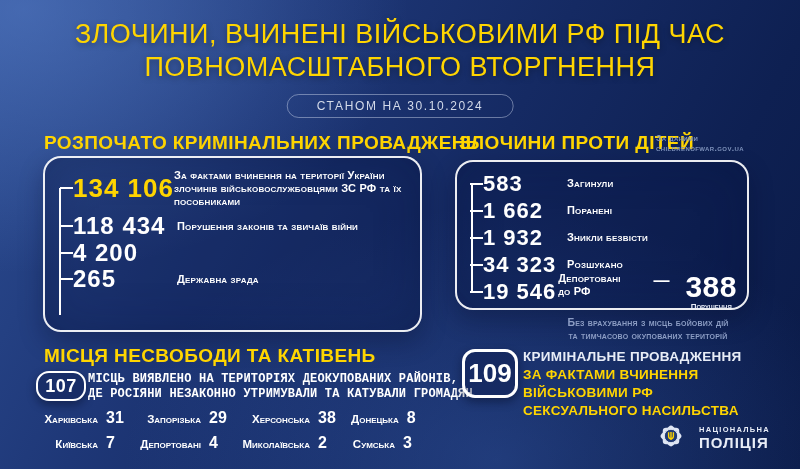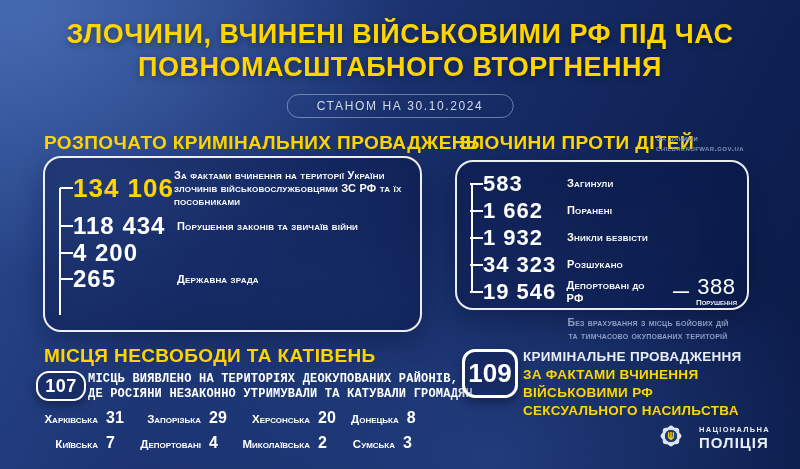--- a/index.html
+++ b/index.html
@@ -7,21 +7,21 @@
     position:relative;width:800px;height:469px;overflow:hidden;
     font-family:"Liberation Sans","DejaVu Sans",sans-serif;
     color:#fff;
     background:
       radial-gradient(620px 420px at 62% 98%, rgba(64,106,190,0.35), rgba(64,106,190,0) 60%),
       radial-gradient(700px 480px at 3% 2%, rgba(95,135,210,0.50), rgba(95,135,210,0) 55%),
       linear-gradient(118deg,#2c4c91 0%,#1e3777 30%,#152a63 55%,#0e2052 78%,#0a1a47 100%);
   }
   .accent{color:#FFD500;}
   .title{position:absolute;top:18px;left:0;right:0;text-align:center;
-    color:#FFD500;font-weight:bold;font-size:27px;line-height:33px;letter-spacing:.5px;
+    color:#FFD500;font-weight:normal;font-size:27px;line-height:33px;letter-spacing:.5px;
     text-shadow:0 2px 6px rgba(0,0,0,.35);}
   .pill{position:absolute;top:94px;left:50%;transform:translateX(-50%);
     border:1px solid rgba(210,220,240,.45);border-radius:15px;padding:4px 29px;
     color:#d3dae9;font-size:12px;letter-spacing:1.6px;white-space:nowrap;}
   .sec-h{position:absolute;color:#FFD500;font-weight:bold;font-size:19px;letter-spacing:.4px;white-space:nowrap;}
   .h1{left:44px;top:132px;}
   .h2{left:459px;top:132px;}
   .h3{left:44px;top:345px;}
   .src{position:absolute;left:656px;top:133px;color:#7f93bd;font-size:8.5px;line-height:10px;
     font-variant:small-caps;font-weight:bold;letter-spacing:.4px;}
@@ -40,24 +40,24 @@
   .box1 .r1{height:48px;}.box1 .r2{height:28px;}.box1 .r3{height:36px;}
   .box1 .r4{height:26px;}.box1 .r5{height:26px;}
   .box2 .row{height:27px;}
   .num{position:relative;font-weight:bold;letter-spacing:1px;white-space:nowrap;}
   .num::before{content:"";position:absolute;left:-13px;top:50%;margin-top:-1px;width:13px;height:2px;background:#fff;}
   .box1 .num{width:104px;font-size:24px;}
   .box1 .r1 .num{font-size:26px;color:#FFD500;}
   .box2 .num{width:84px;font-size:22px;}
   .lbl{font-variant:small-caps;font-weight:bold;font-size:11px;line-height:13px;
     letter-spacing:.2px;color:#fff;max-width:240px;}
-  .dep{display:flex;align-items:center;}
+  .dep{display:flex;gap:9px;}
   .dash{margin:0 7px 0 9px;font-weight:bold;color:#fff;}
   .ret{display:flex;flex-direction:column;align-items:center;line-height:1;}
-  .ret .rv{font-size:22px;font-weight:normal;letter-spacing:.5px;}
+  .ret .rv{font-size:30px;font-weight:bold;letter-spacing:.5px;}
   .ret .rl{font-variant:small-caps;font-weight:bold;font-size:8px;color:#e8edf7;margin-top:1px;}
   .note{position:absolute;left:548px;top:316px;width:200px;text-align:center;
     color:#8c9dc4;font-variant:small-caps;font-weight:bold;font-size:10.5px;line-height:13px;letter-spacing:.2px;}
   .badge{position:absolute;display:flex;align-items:center;justify-content:center;
     border:2.5px solid #fff;background:rgba(11,24,70,.35);font-weight:bold;
     box-shadow:0 4px 10px rgba(5,10,35,.45);margin-left:6px;}
   .badge107{left:30px;top:371px;width:46px;height:26px;border-radius:13px;font-size:18px;letter-spacing:.5px;}
   .badge109{left:456px;top:349px;width:50px;height:43px;border-width:3px;border-radius:13px;font-size:26px;}
   .det-desc{position:absolute;left:88px;top:372px;color:#fff;font-weight:bold;
     font-size:12px;line-height:15px;letter-spacing:.2px;white-space:nowrap;font-family:Liberation Mono, monospace;}
@@ -159,21 +159,21 @@
     <div class="rg">
       <span class="rname">Харківська</span>
       <span class="rnum">31</span>
     </div>
     <div class="rg">
       <span class="rname">Запорізька</span>
       <span class="rnum">29</span>
     </div>
     <div class="rg">
       <span class="rname">Херсонська</span>
-      <span class="rnum">20</span>
+      <span class="rnum">38</span>
     </div>
     <div class="rg">
       <span class="rname">Донецька</span>
       <span class="rnum">8</span>
     </div>
     <div class="rg">
       <span class="rname">Київська</span>
       <span class="rnum">7</span>
     </div>
     <div class="rg">

